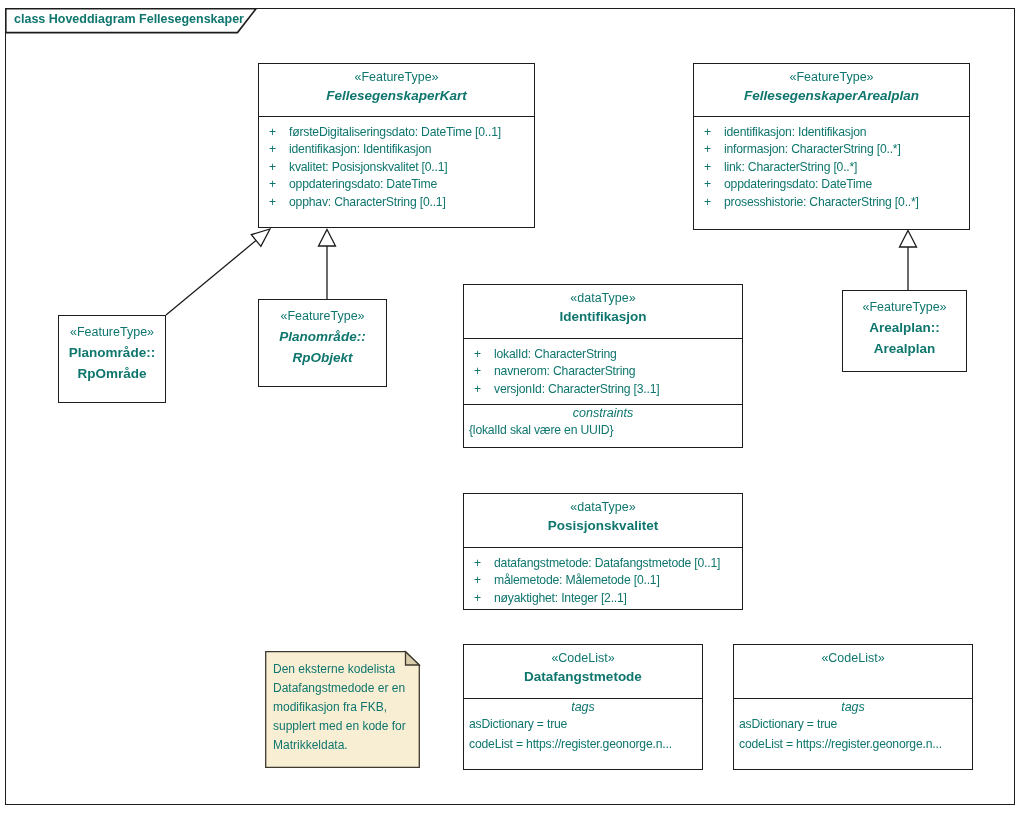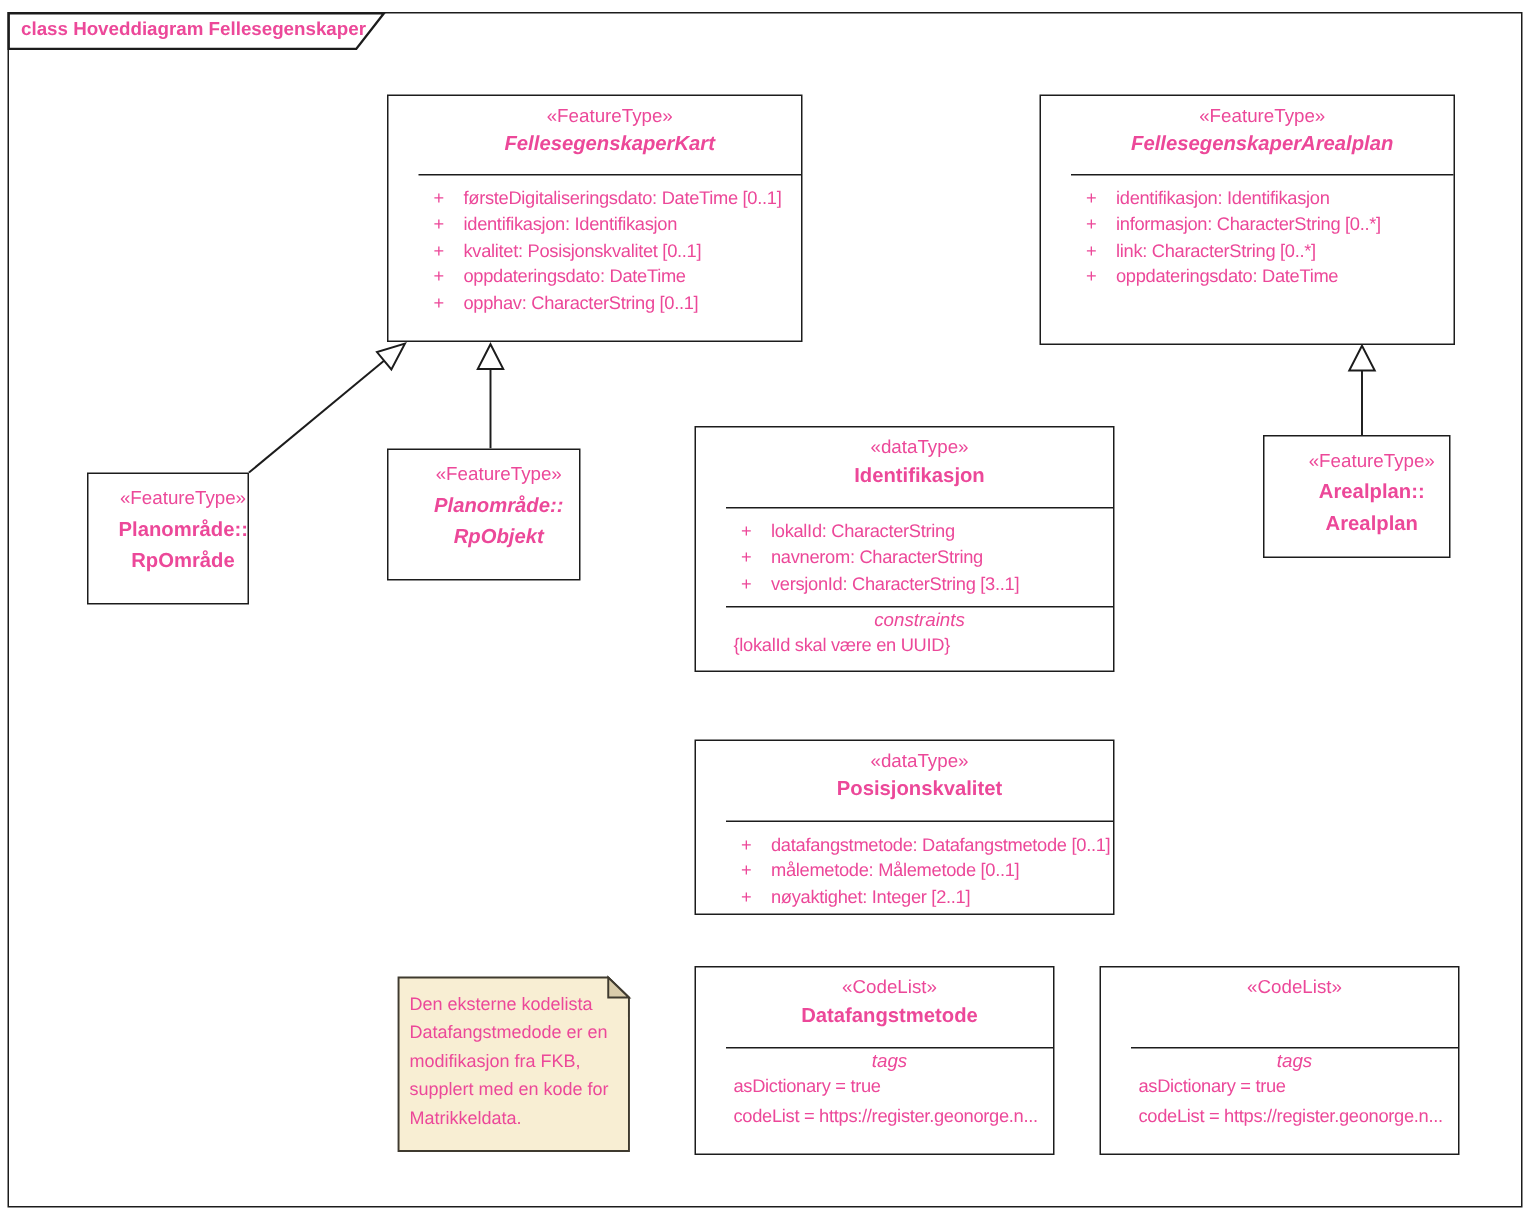--- a/index.html
+++ b/index.html
@@ -1,24 +1,24 @@
 <!DOCTYPE html>
 <html><head>
 <meta charset="utf-8">
 <style>
   html,body{margin:0;padding:0;background:#fff;}
   .canvas{position:relative;width:1023px;height:815px;background:#ffffff;
-          font-family:"Liberation Sans",sans-serif;color:#ec4899;overflow:hidden;}
+          font-family:"Liberation Sans",sans-serif;color:#0f766e;overflow:hidden;}
   .frame{position:absolute;left:5px;top:8px;width:1010px;height:797px;
          border:1.6px solid #1c1c1c;box-sizing:border-box;z-index:0;}
   .overlay{position:absolute;left:0;top:0;width:1023px;height:815px;z-index:1;}
   .tab-text{position:absolute;left:14px;top:12px;z-index:3;
             font-size:12.5px;font-weight:bold;}
   .uml-box{position:absolute;background:#ffffff;border:1.6px solid #1c1c1c;
-           box-sizing:border-box;z-index:2;padding-left:20px;}
+           box-sizing:border-box;z-index:2;}
   .head{text-align:center;box-sizing:border-box;}
   .stereo{font-size:12.5px;margin-top:6px;}
   .cname{font-size:13.5px;font-weight:bold;margin-top:2px;line-height:20px;}
   .abstract .cname{font-style:italic;}
   .sect{border-top:1.6px solid #1c1c1c;box-sizing:border-box;}
   .attrs{padding-top:7px;}
   .attr{line-height:17.5px;white-space:nowrap;font-size:12.2px;letter-spacing:-0.2px;}
   .attr .vis{display:inline-block;width:30px;padding-left:10px;box-sizing:border-box;}
   .head-only{padding-top:9px;}
   .head-only .cname{line-height:21px;margin-top:3px;}
@@ -70,20 +70,21 @@
   <div class="uml-box abstract" style="left:693px;top:63px;width:277px;height:167px;">
     <div class="head" style="height:45.5px;">
       <div class="stereo">«FeatureType»</div>
       <div class="cname">FellesegenskaperArealplan</div>
     </div>
     <div class="sect attrs">
       <div class="attr"><span class="vis">+</span><span class="sig">identifikasjon: Identifikasjon</span></div>
       <div class="attr"><span class="vis">+</span><span class="sig">informasjon: CharacterString [0..*]</span></div>
       <div class="attr"><span class="vis">+</span><span class="sig">link: CharacterString [0..*]</span></div>
       <div class="attr"><span class="vis">+</span><span class="sig">oppdateringsdato: DateTime</span></div>
+      <div class="attr"><span class="vis">+</span><span class="sig">prosesshistorie: CharacterString [0..*]</span></div>
     </div>
   </div>
 
   <div class="uml-box" style="left:58px;top:315px;width:108px;height:88px;">
     <div class="head head-only">
       <div class="stereo" style="margin-top:0;">«FeatureType»</div>
       <div class="cname">Planområde::</div>
       <div class="cname" style="margin-top:0;">RpOmråde</div>
     </div>
   </div>

